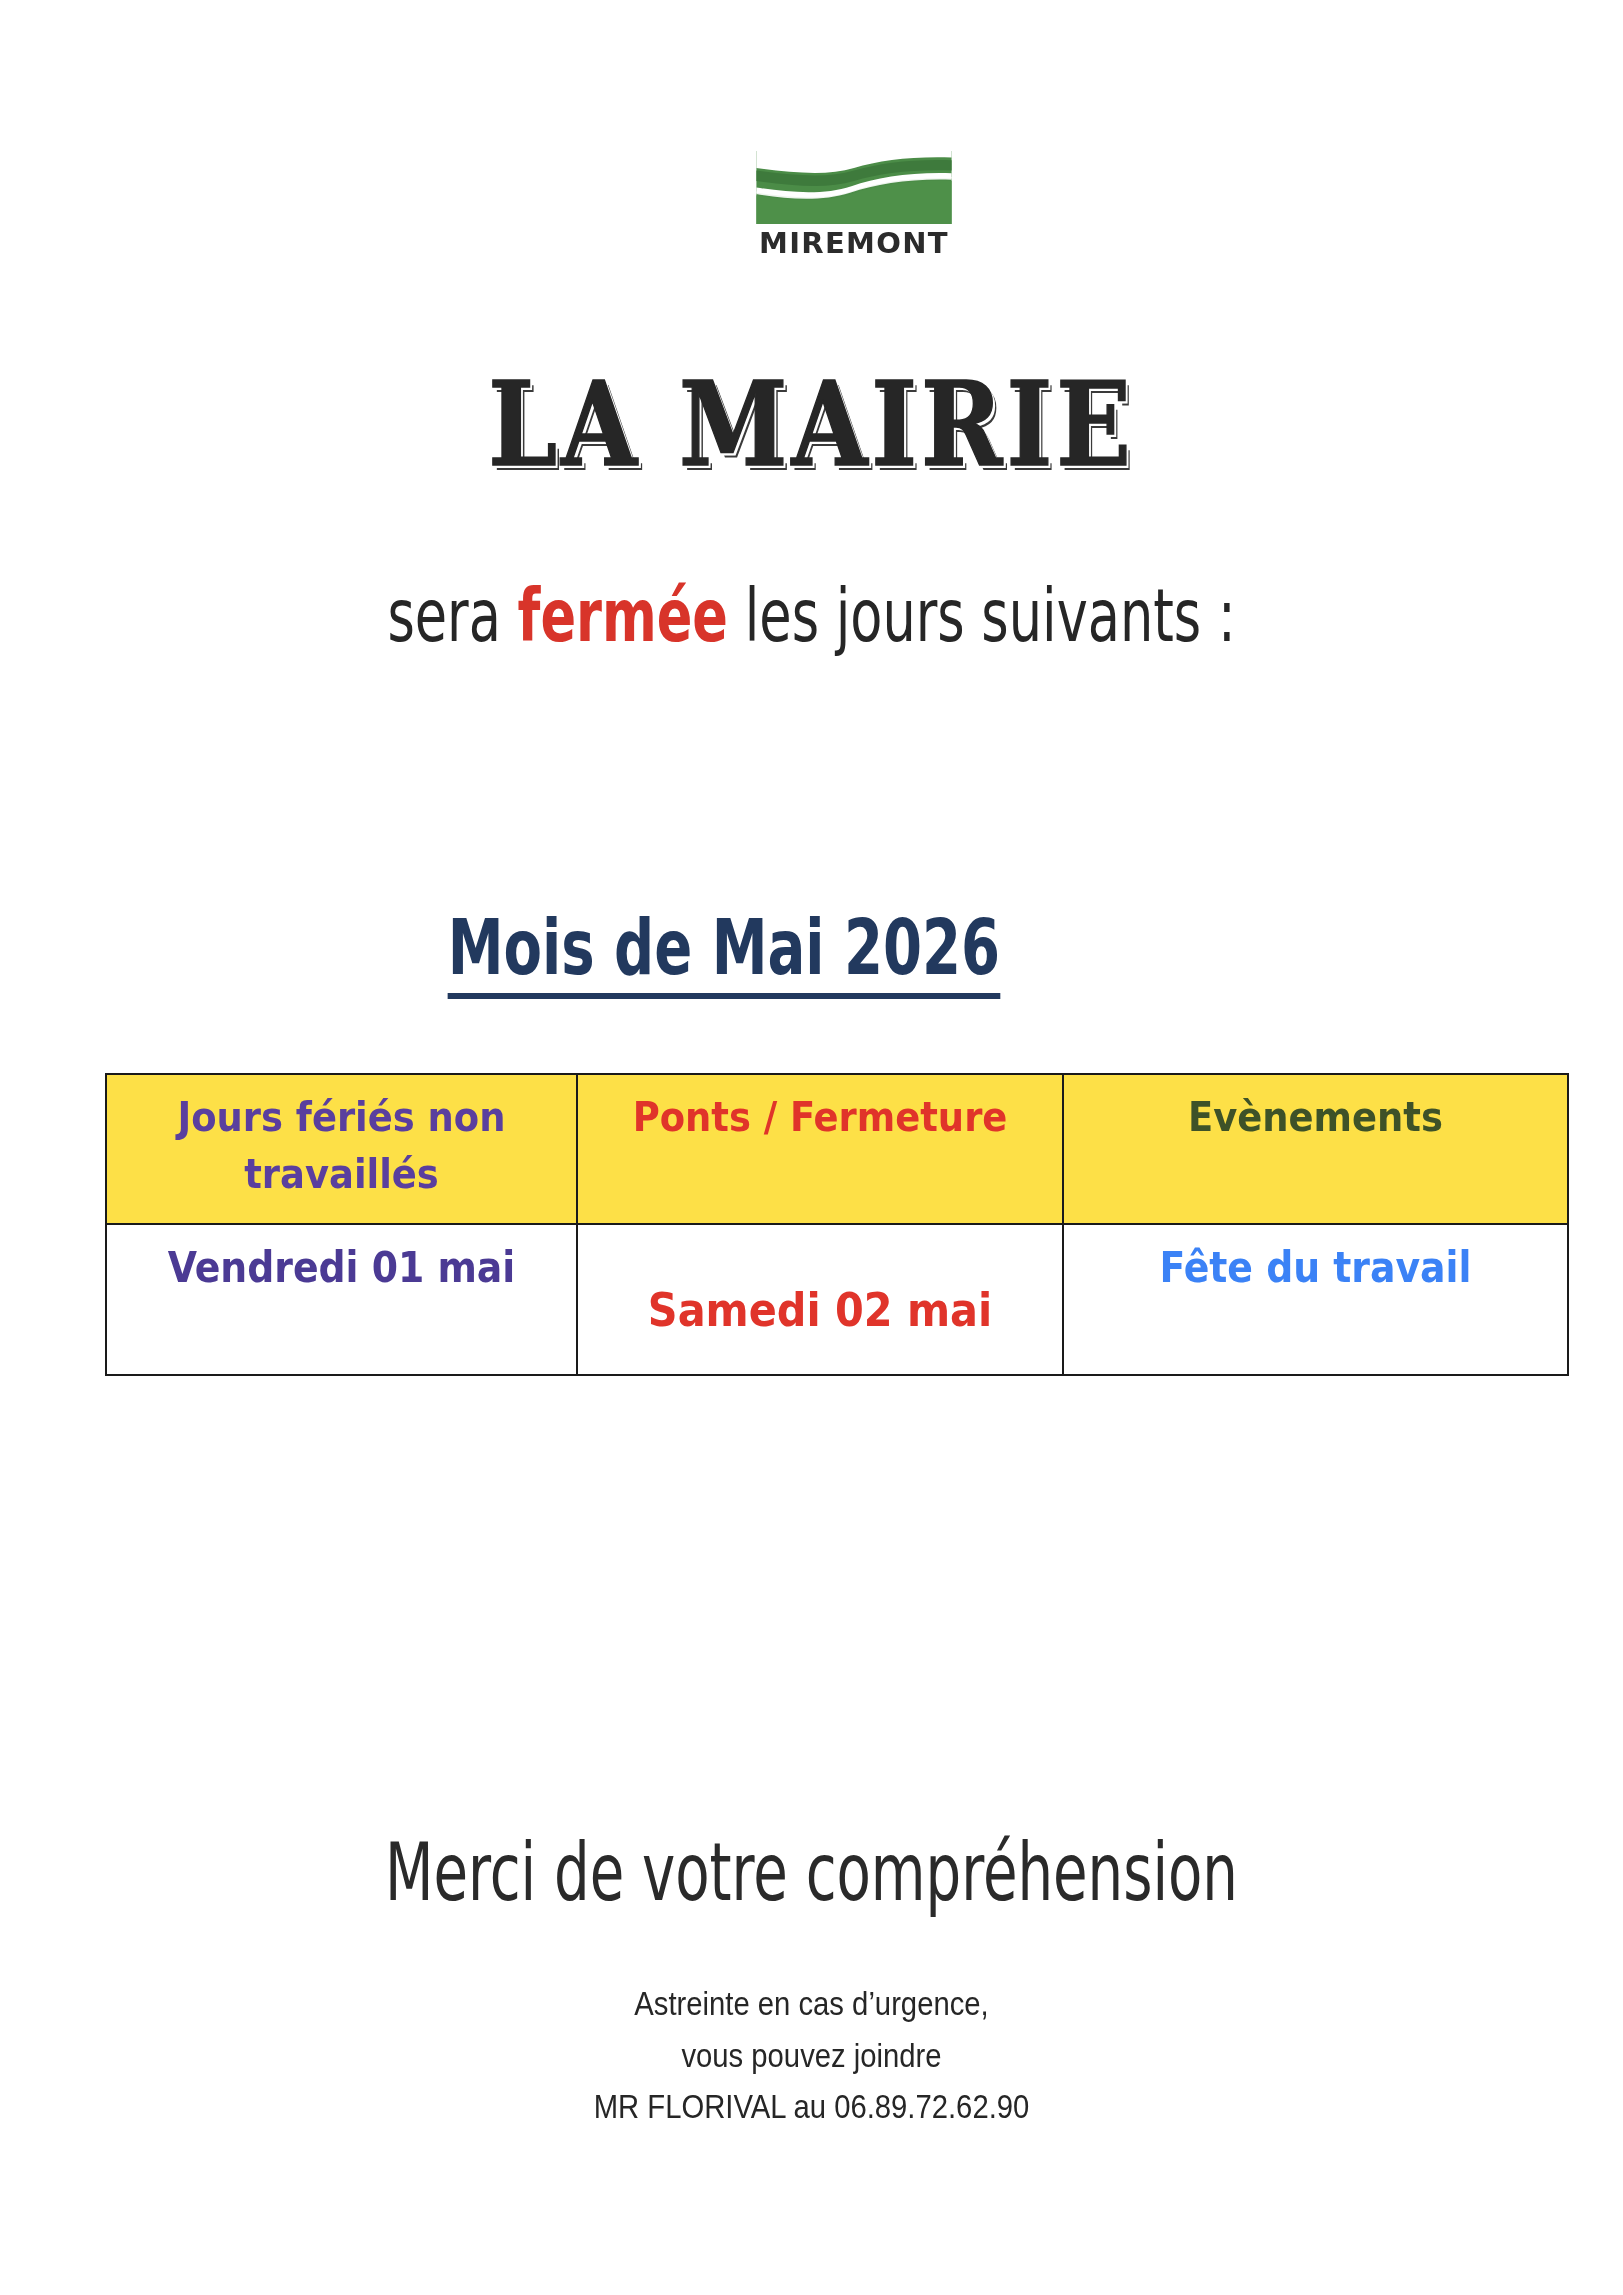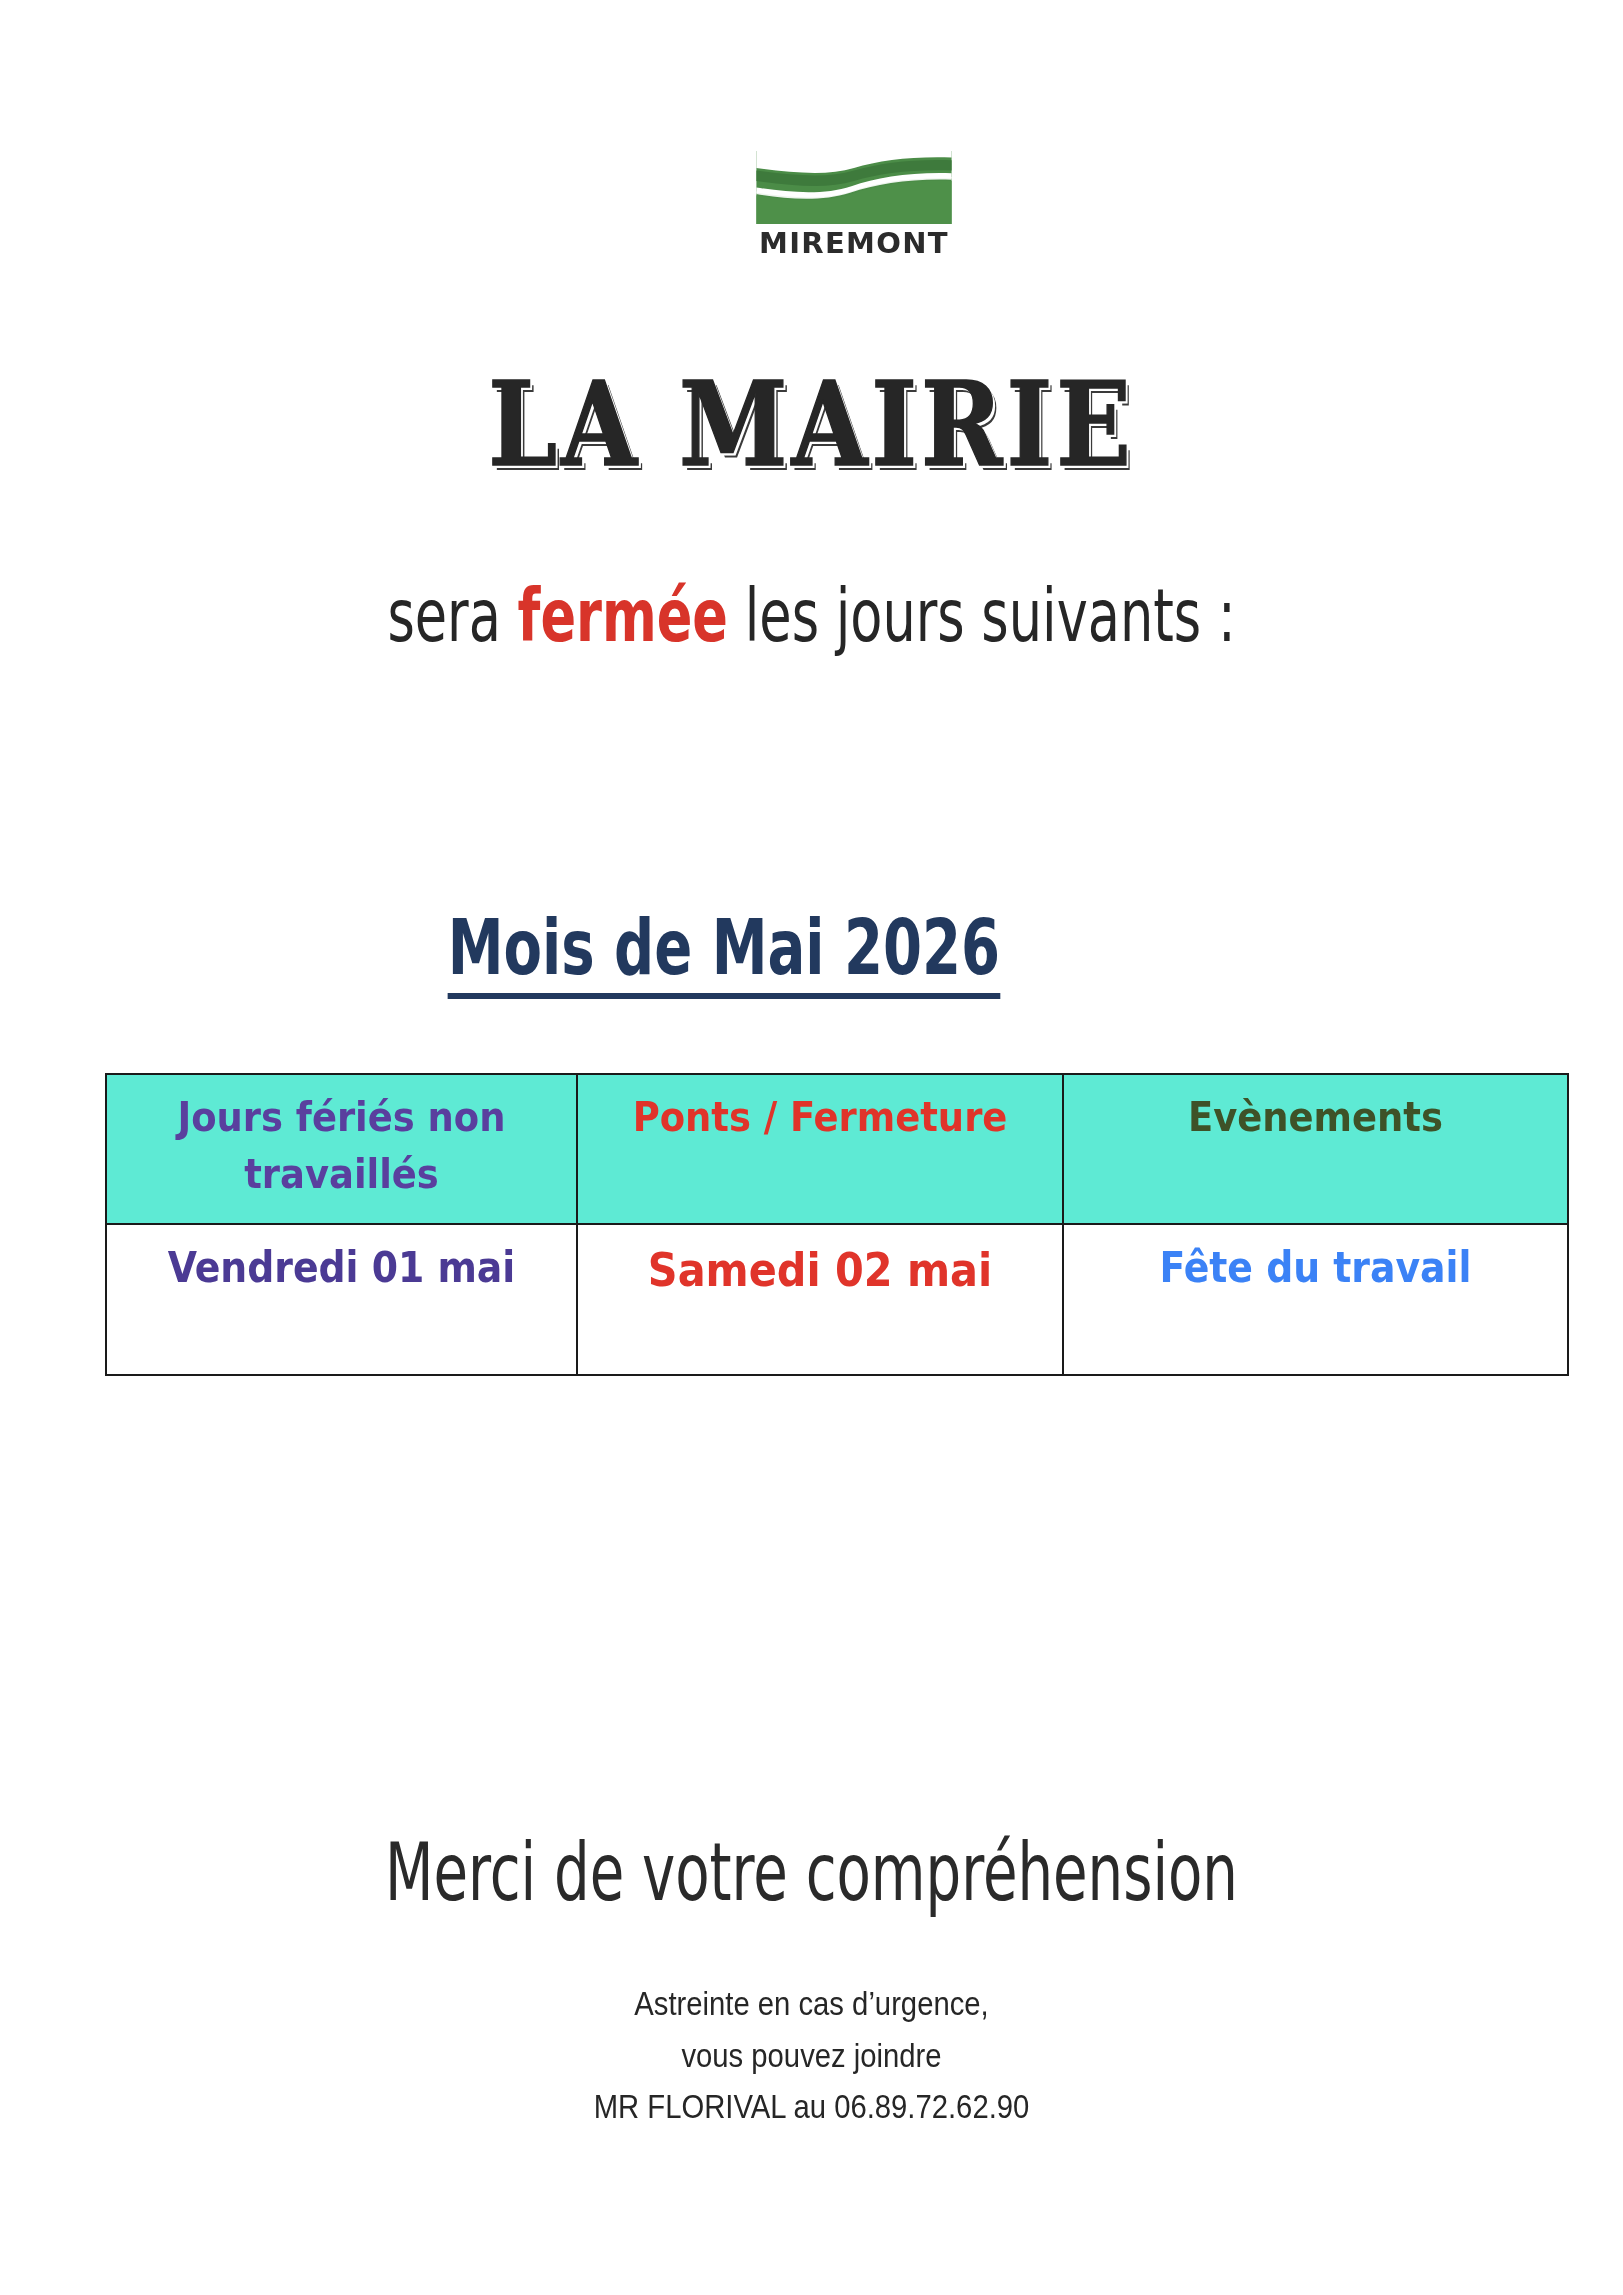--- a/index.html
+++ b/index.html
@@ -118,21 +118,21 @@
   #closure-table th {
     border: 2px solid #1a1a1a;
     padding: 0;
     vertical-align: top;
   }
   #closure-table col.c1 { width: 471px; }
   #closure-table col.c2 { width: 486px; }
   #closure-table col.c3 { width: 505px; }
 
   .thead-row th {
-    background: #5eead4;
+    background: #fde047;
     height: 148px;
   }
   .th-inner {
     padding: 14.4px 11.8px 6.5px 11.8px;
     text-align: center;
     font-family: "DejaVu Sans Condensed", "Liberation Sans Narrow", "Liberation Sans", sans-serif;
     font-weight: 700;
     font-size: 41px;
     line-height: 1.38;
   }
@@ -144,21 +144,21 @@
   .body-row.tall td { height: 196px; }
   .cell-inner {
     padding: 10.5px 9.2px 0 9.2px;
     text-align: center;
     font-family: "DejaVu Sans Condensed", "Liberation Sans Narrow", "Liberation Sans", sans-serif;
     font-weight: 700;
     line-height: 1.52;
     white-space: nowrap;
   }
   .cell-purple { color: #4B3A94; font-size: 42px; }
-  .cell-red    { color: #E0342A; font-size: 46px; }
+  .cell-red    { color: #E0342A; font-size: 46px; margin-top: 40px; }
   .cell-green  { color: #3b82f6; font-size: 42px; }
   .cell-green.fit { font-size: 41px; }
 
   
   #thanks-line {
     position: absolute;
     left: 0;
     top: 1829px;
     width: 1623px;
     text-align: center;

